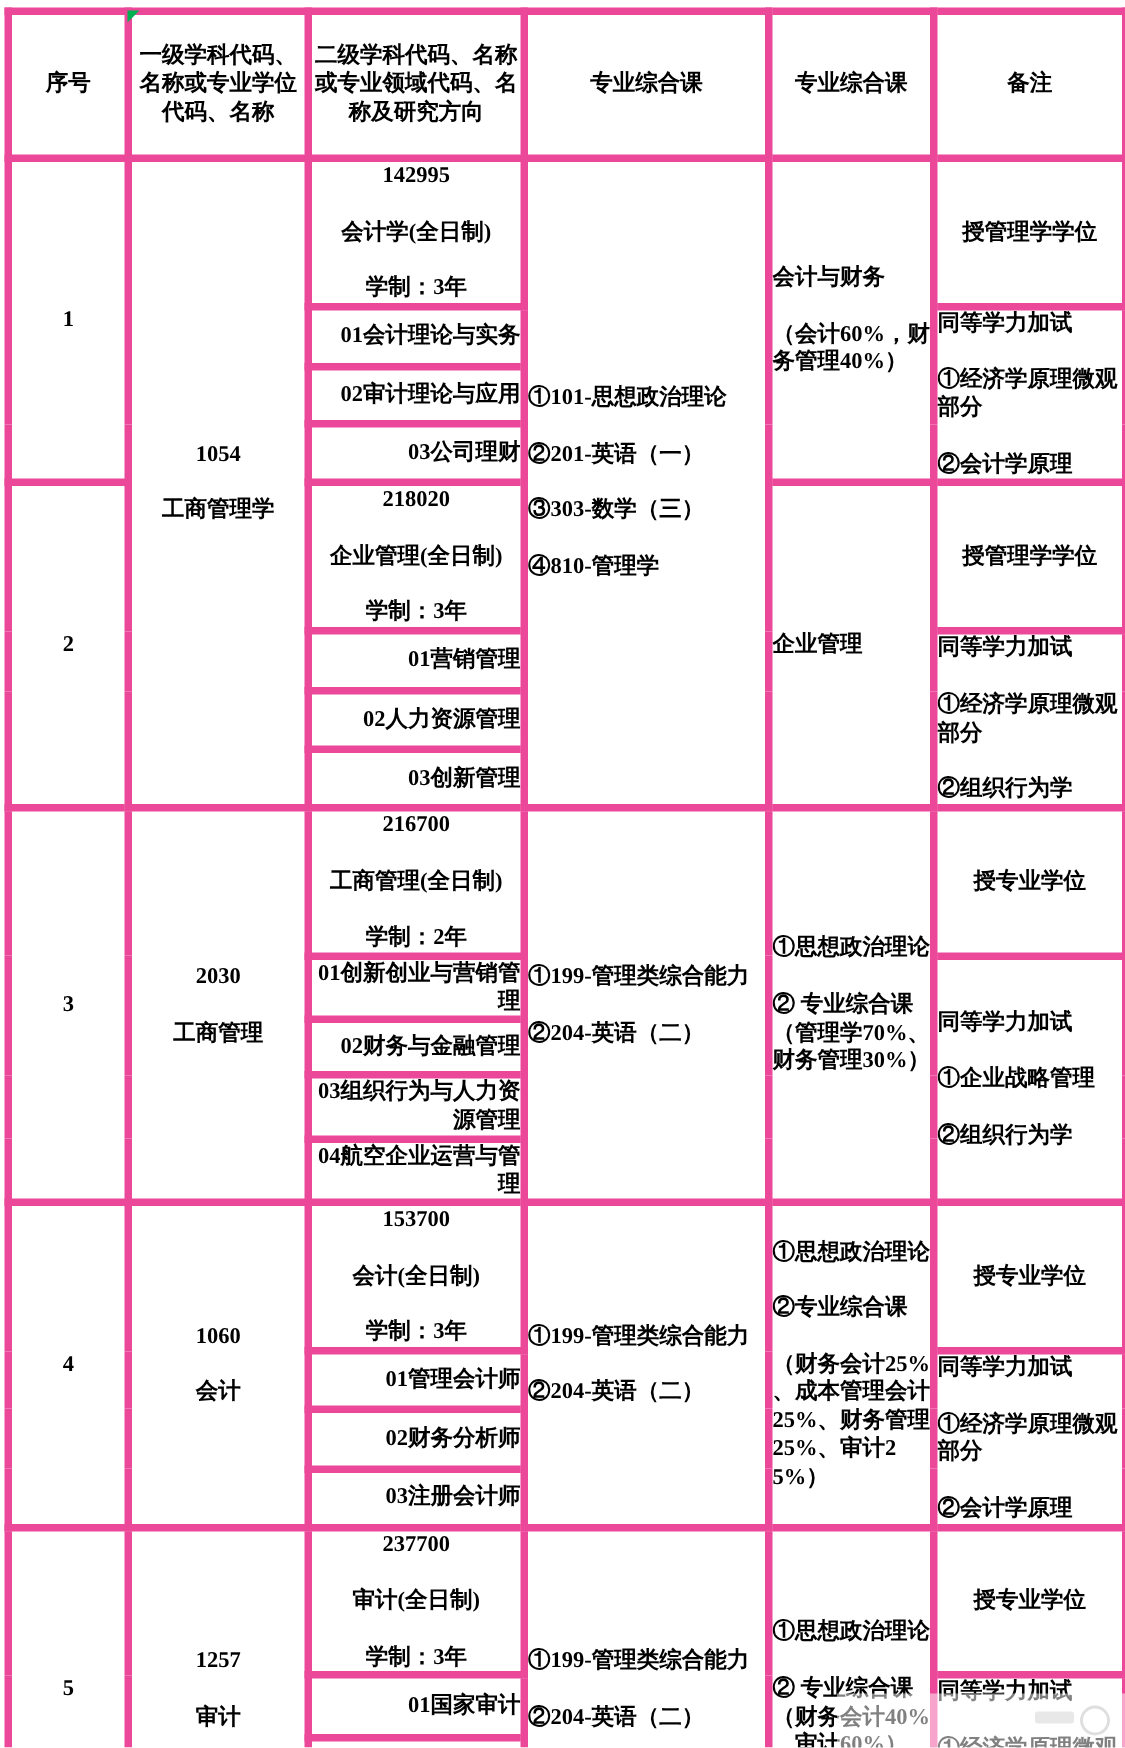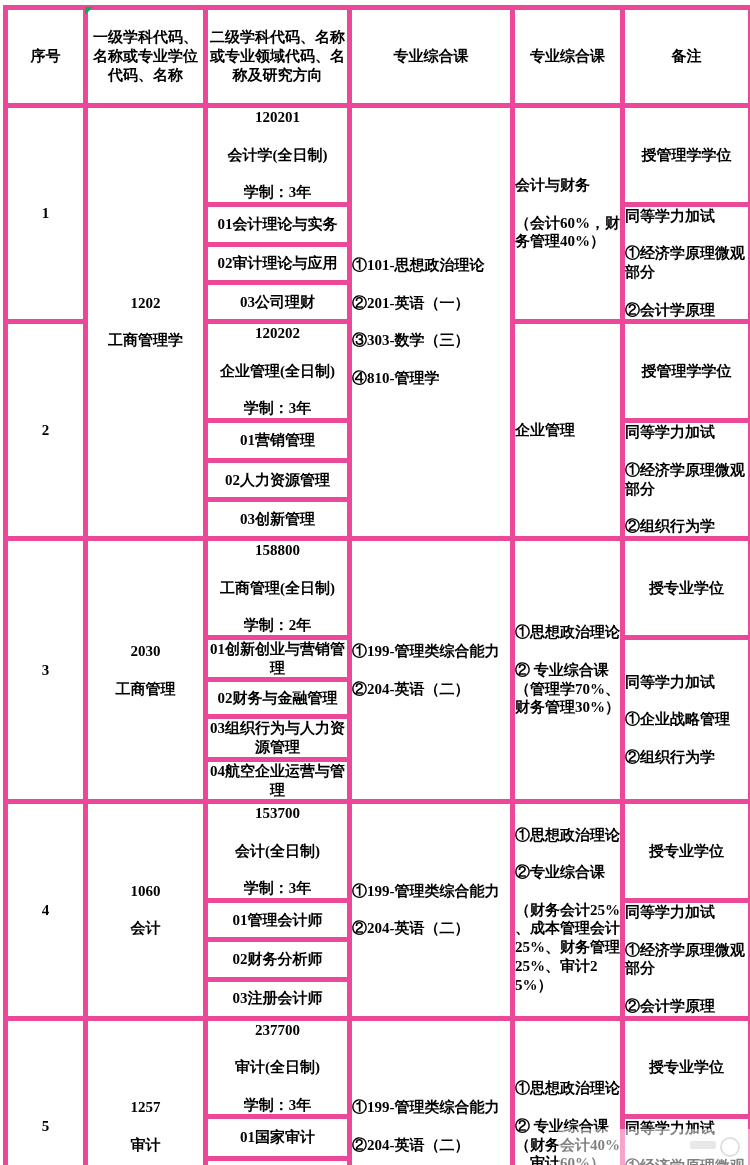--- a/index.html
+++ b/index.html
@@ -25,21 +25,21 @@
     font-weight:bold;
     vertical-align:middle;
     white-space:pre-line;
     overflow:hidden;
     padding:0;
     word-break:break-all;
   }
   .adm tr.cut td { border-bottom:1px solid #9a9a9a; }
   .center { text-align:center; }
   .left   { text-align:left; padding-left:5px; padding-right:2px; }
-  .dir    { text-align:center; padding-left:4px; padding-right:2px; }
+  .dir    { text-align:right; padding-left:4px; padding-right:2px; }
   .bold   { font-weight:bold; }
 
   
   .green-tri {
     position:absolute; left:85px; top:7px; width:0; height:0;
     border-top:8px solid #00b050; border-right:8px solid transparent;
   }
 
   
   .watermark {
@@ -79,24 +79,24 @@
       <th class="center">二级学科代码、名称
 或专业领域代码、名
 称及研究方向</th>
       <th class="center">专业综合课</th>
       <th class="center">专业综合课</th>
       <th class="center">备注</th>
     </tr>
 
     <tr style="height:92px">
       <td class="center" rowspan="4">1</td>
-      <td class="center" rowspan="8">1202
+      <td class="center" rowspan="8">1054
 
 工商管理学</td>
-      <td class="center bold">120201
+      <td class="center bold">142995
 
 会计学(全日制)
 
 学制：3年</td>
       <td class="left" rowspan="8">①101-思想政治理论
 
 ②201-英语（一）
 
 ③303-数学（三）
 
@@ -118,21 +118,21 @@
     </tr>
     <tr style="height:37px">
       <td class="dir">02审计理论与应用</td>
     </tr>
     <tr style="height:37px">
       <td class="dir">03公司理财</td>
     </tr>
 
     <tr style="height:90px">
       <td class="center" rowspan="4">2</td>
-      <td class="center bold">120202
+      <td class="center bold">218020
 
 企业管理(全日制)
 
 学制：3年</td>
       <td class="left" rowspan="4">企业管理</td>
       <td class="center">授管理学学位</td>
     </tr>
     <tr style="height:40px">
       <td class="dir">01营销管理</td>
       <td class="left" rowspan="3">同等学力加试
@@ -147,21 +147,21 @@
     </tr>
     <tr style="height:39px">
       <td class="dir">03创新管理</td>
     </tr>
 
     <tr style="height:87px">
       <td class="center" rowspan="5">3</td>
       <td class="center" rowspan="5">2030
 
 工商管理</td>
-      <td class="center bold">158800
+      <td class="center bold">216700
 
 工商管理(全日制)
 
 学制：2年</td>
       <td class="left" rowspan="5">①199-管理类综合能力
 
 ②204-英语（二）</td>
       <td class="left" rowspan="5">①思想政治理论
 
 ② 专业综合课

